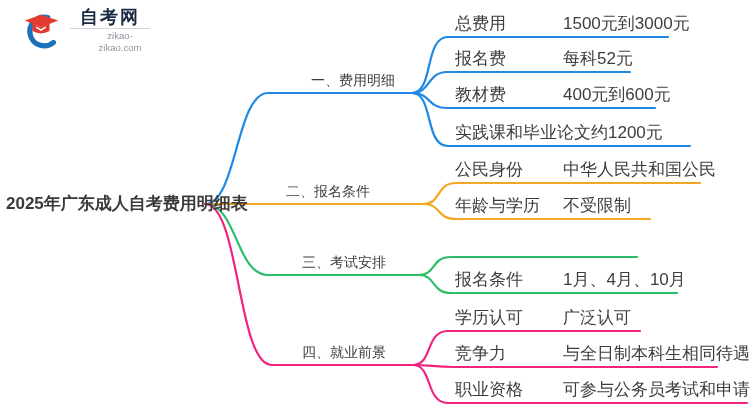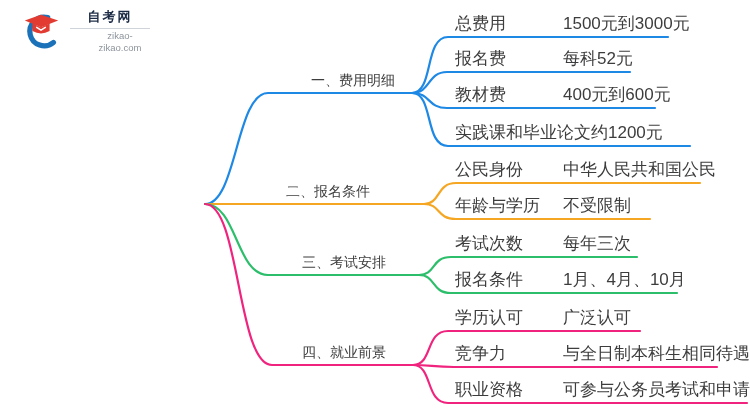--- a/index.html
+++ b/index.html
@@ -18,21 +18,21 @@
   .leaf{
     position:absolute;left:455px;display:flex;align-items:flex-start;
     font-size:17px;line-height:21px;white-space:nowrap;color:#3d3d3d;
   }
   .leaf-label{min-width:108px;}
   .leaf-value{}
   
   .logo{position:absolute;left:20px;top:8px;display:flex;align-items:center;}
   .logo-icon{width:42px;height:44px;}
   .logo-text{margin-left:6px;width:84px;text-align:center;}
-  .logo-title{font-size:13px;font-weight:700;color:#1c2b45;letter-spacing:2px;line-height:18px;}
+  .logo-title{font-size:18px;font-weight:700;color:#1c2b45;letter-spacing:2px;line-height:18px;}
   .logo-divider{border-top:1px solid #cfd4da;margin:2px 2px 1px 2px;}
   .logo-domain{font-size:9.5px;color:#8d949c;line-height:12px;margin-left:20px;}
 </style>
 </head>
 <body>
 
 <div class="stage">
 
   <svg class="lines" width="750" height="410" viewBox="0 0 750 410">
     <g fill="none" stroke-width="2.2" stroke-linecap="round" stroke-linejoin="round">
@@ -65,20 +65,21 @@
       <path d="M13,14 L13,22 Q22,27 31,22 L31,14 L22,18 Z" fill="#e23c32"></path>
       <path d="M17,18 L22,21 L27,18" fill="none" stroke-width="1.6" stroke="#ffffff"></path>
     </svg>
     <div class="logo-text">
       <div class="logo-title">自考网</div>
       <div class="logo-divider"></div>
       <div class="logo-domain">zikao-zikao.com</div>
     </div>
   </div>
 
+  <div class="root-title">2025年广东成人自考费用明细表</div>
 
   <div class="branch-label" style="left:311px;top:70px">一、费用明细</div>
   <div class="branch-label" style="left:286px;top:181px">二、报名条件</div>
   <div class="branch-label" style="left:302px;top:342px">四、就业前景</div>
   <div class="branch-label" style="left:302px;top:252px">三、考试安排</div>
 
   <div class="leaf" style="top:13px">
     <span class="leaf-label">总费用</span>
     <span class="leaf-value">1500元到3000元</span>
   </div>
@@ -97,24 +98,20 @@
 
   <div class="leaf" style="top:195px">
     <span class="leaf-label">年龄与学历</span>
     <span class="leaf-value">不受限制</span>
   </div>
   <div class="leaf" style="top:159px">
     <span class="leaf-label">公民身份</span>
     <span class="leaf-value">中华人民共和国公民</span>
   </div>
 
-  <div class="leaf" style="top:233px">
-    <span class="leaf-label">考试次数</span>
-    <span class="leaf-value">每年三次</span>
-  </div>
   <div class="leaf" style="top:269px">
     <span class="leaf-label">报名条件</span>
     <span class="leaf-value">1月、4月、10月</span>
   </div>
 
   <div class="leaf" style="top:307px">
     <span class="leaf-label">学历认可</span>
     <span class="leaf-value">广泛认可</span>
   </div>
   <div class="leaf" style="top:343px">

